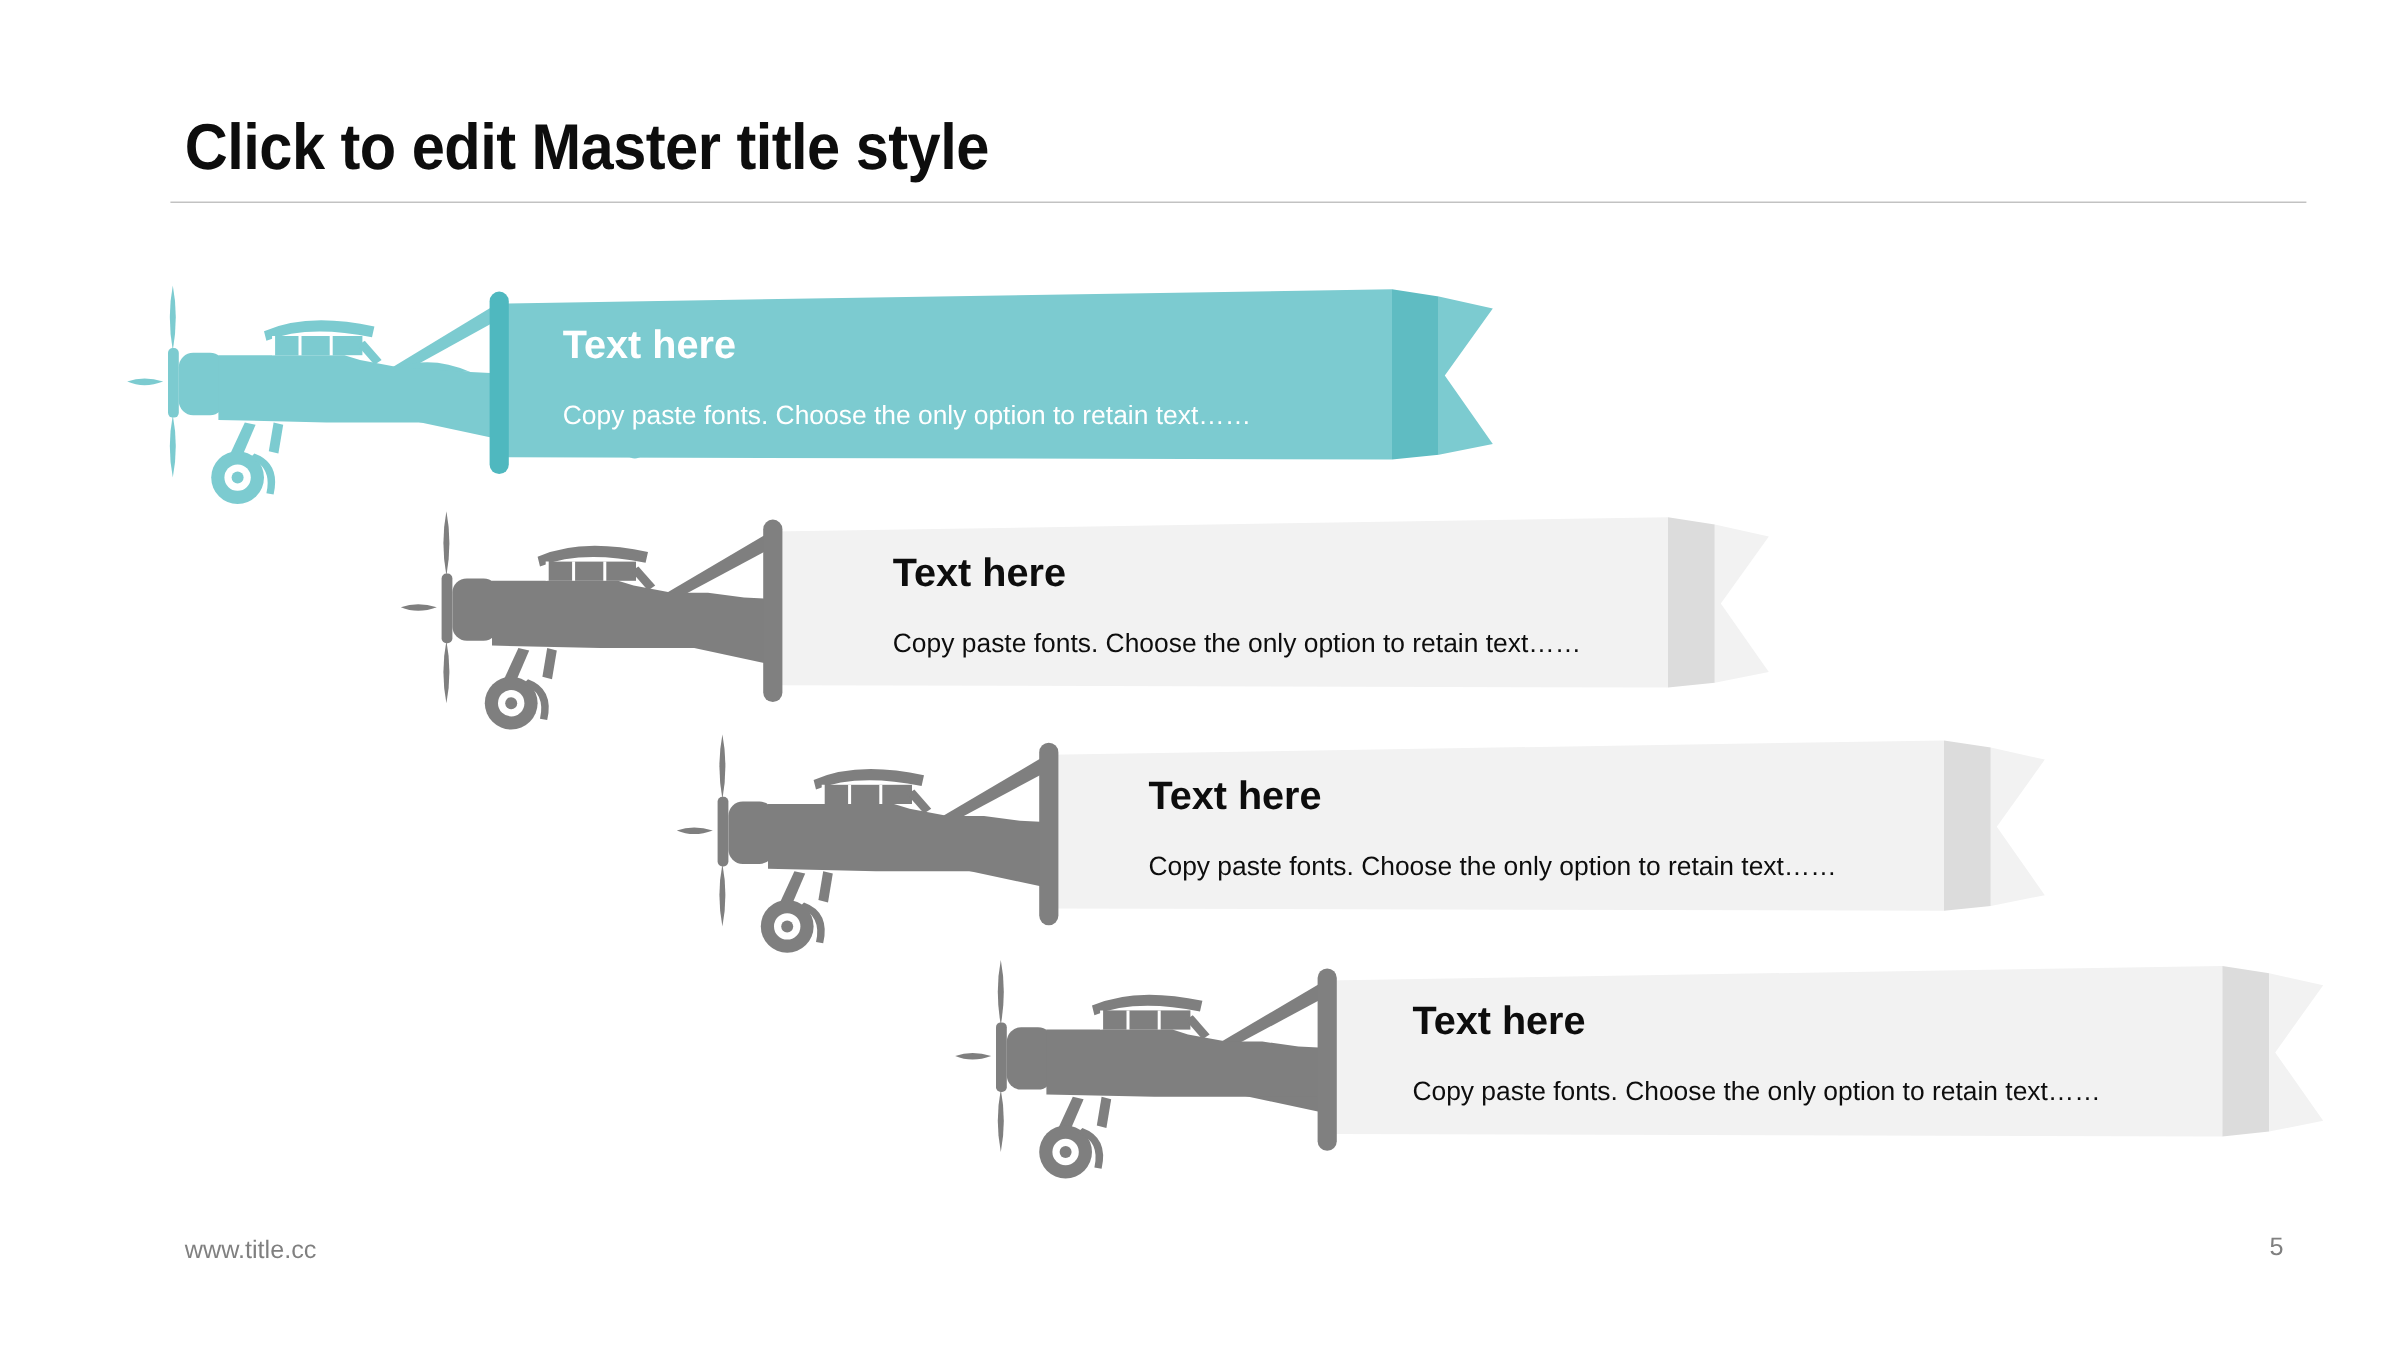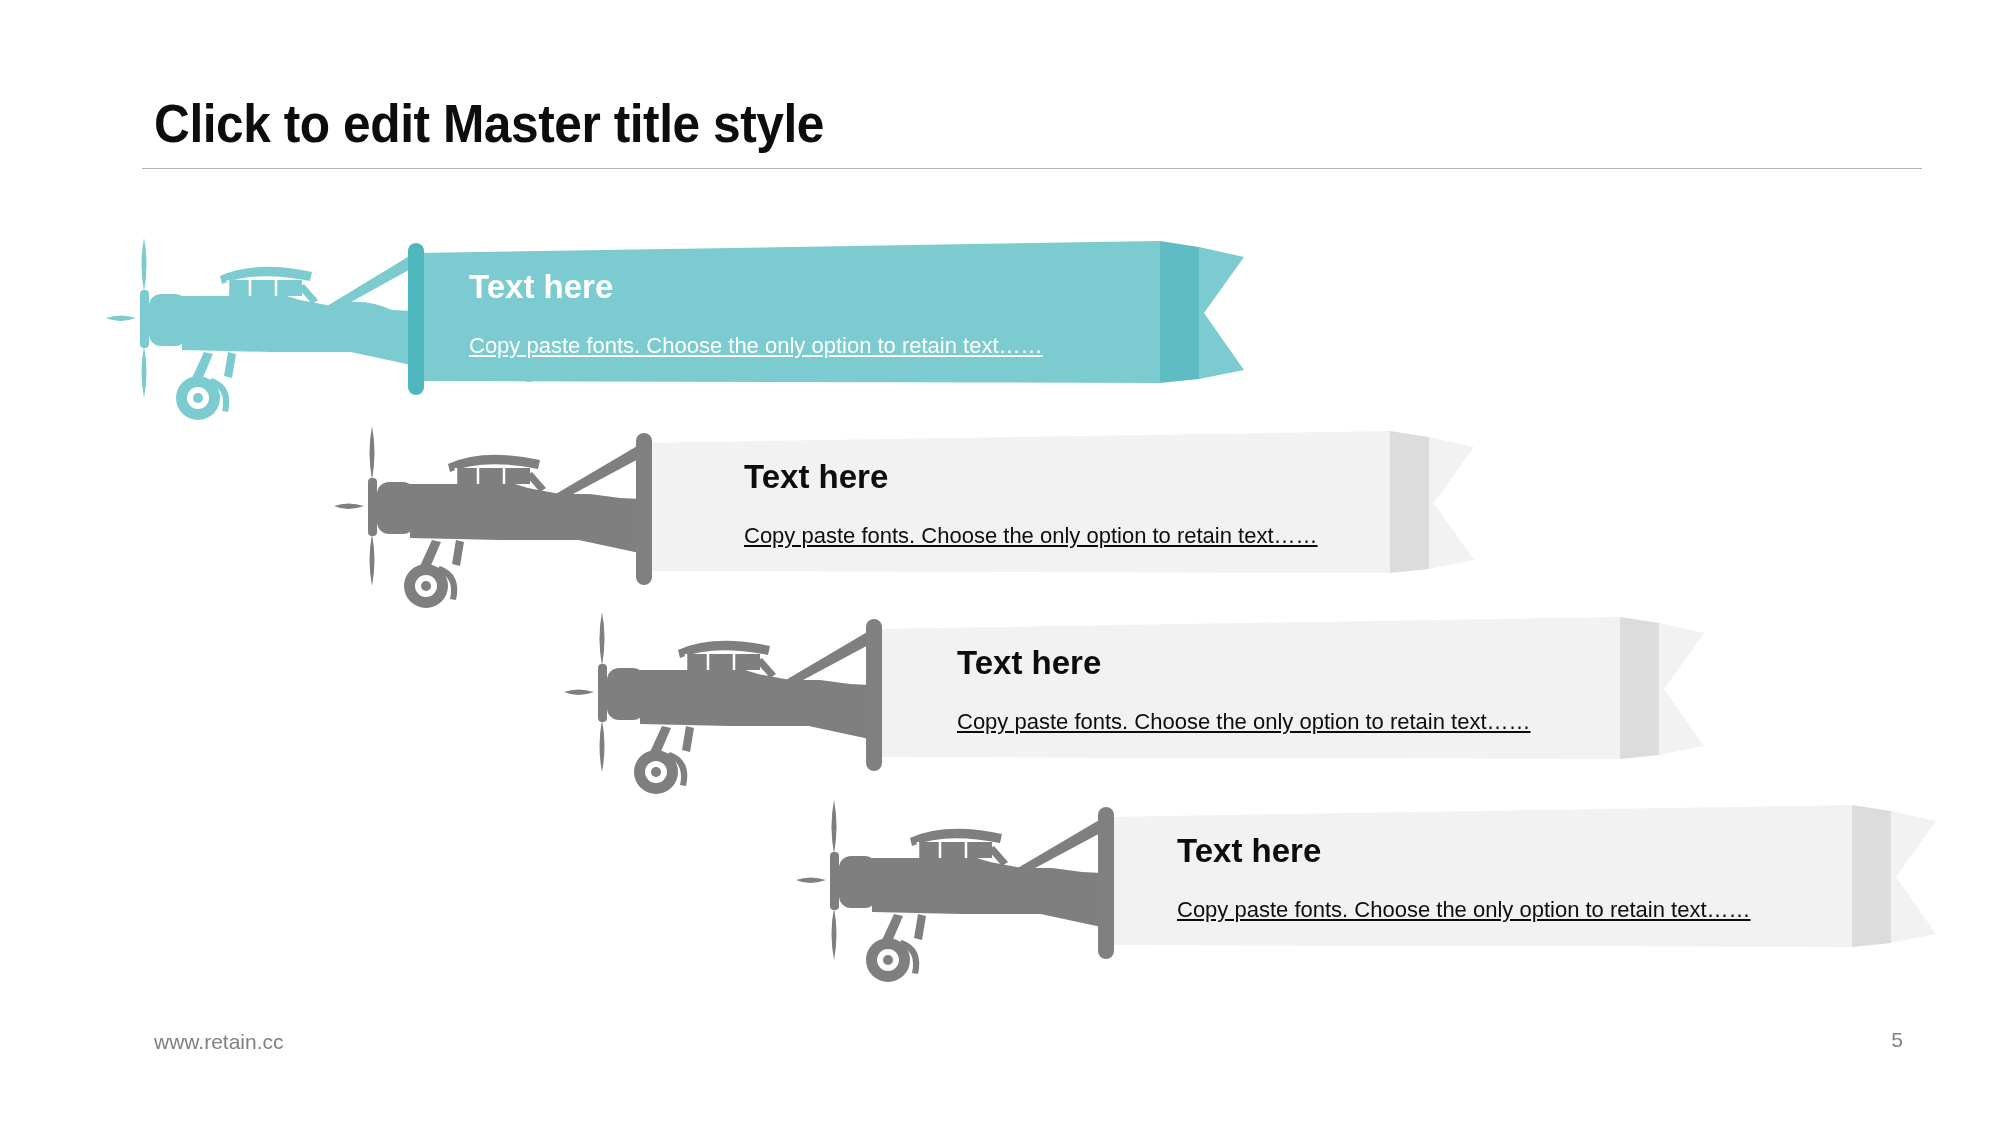--- a/index.html
+++ b/index.html
@@ -28,21 +28,20 @@
   .row{position:absolute;padding-left:24px;}
   .ribbon-svg{position:absolute;left:0;top:0;overflow:visible;}
 
   .ribbon-title{
     position:absolute;font-weight:bold;white-space:nowrap;
     font-family:"Liberation Sans","DejaVu Sans",sans-serif;
   }
   .ribbon-body{
     position:absolute;white-space:nowrap;
     font-family:"Liberation Sans","DejaVu Sans",sans-serif;
-    text-decoration:underline;
   }
 
   
   .footer-url{
     position:absolute;left:122px;top:1030px;
     font-size:21px;color:#808080;
     font-family:"Liberation Sans","DejaVu Sans",sans-serif;
   }
   .page-num{
     position:absolute;left:1845px;top:1028px;width:40px;text-align:center;
@@ -236,16 +235,16 @@
       <polygon points="1074,817 1820,805 1820,947 1074,945" fill="#f2f2f2"></polygon>
       <polygon points="1820,805 1859,811 1859,943 1820,947" fill="#dcdcdc"></polygon>
       <polygon points="1859,811 1904,821 1864,877 1904,934 1859,943" fill="#f2f2f2"></polygon>
       <rect x="1066" y="807" width="16" height="152" rx="8" fill="#808080"></rect>
     </svg>
 
     <div class="ribbon-title" style="left: 1145px; top: 832px; font-size: 33px; color: rgb(13, 13, 13);">Text here</div>
     <div class="ribbon-body" style="left: 1145px; top: 897px; font-size: 22px; color: rgb(13, 13, 13);">Copy paste fonts. Choose the only option to retain text……</div>
   </div>
 
-  <div class="footer-url" style="color: rgb(128, 128, 128);">www.retain.cc</div>
+  <div class="footer-url" style="color: rgb(128, 128, 128);">www.title.cc</div>
   <div class="page-num" style="color: rgb(128, 128, 128);">5</div>
 
 </div>
 
 </body></html>

